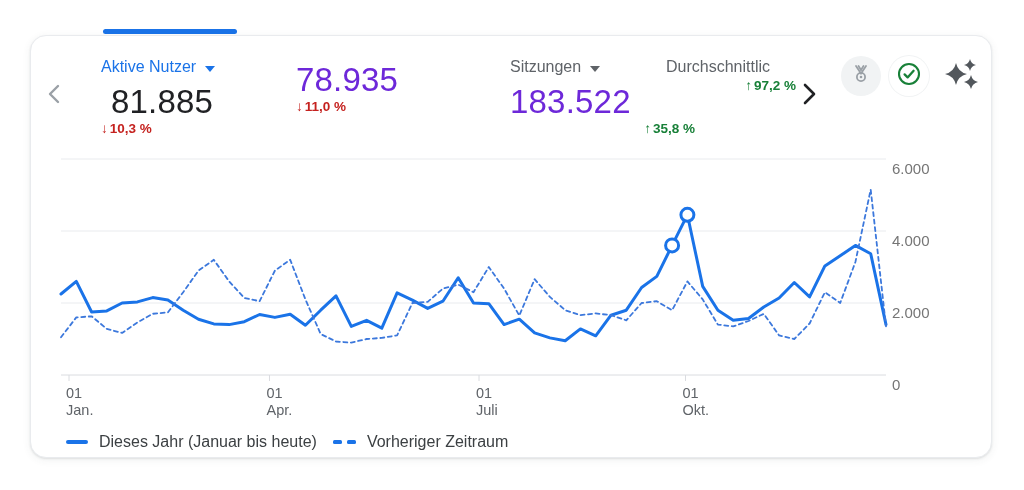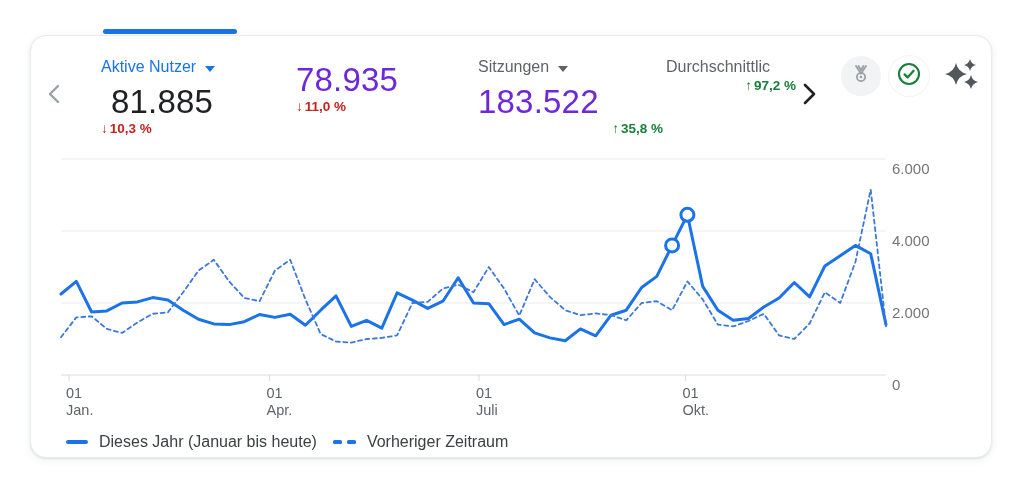--- a/index.html
+++ b/index.html
@@ -17,21 +17,21 @@
     position:absolute;left:30px;top:35px;width:962px;height:423px;
     background:#fff;border:1px solid #e9ebee;border-radius:16px;
     box-shadow:0 1px 2px rgba(60,64,67,.12),0 2px 8px rgba(60,64,67,.07);
     box-sizing:border-box;
   }
   .nav-chev{position:absolute;width:24px;height:28px;cursor:pointer;}
   .nav-chev svg{display:block;}
   .chev-left{left:12px;top:44px;}
   .chev-right{left:766px;top:44px;}
   .metric{position:absolute;top:20px;width:185px;cursor:pointer;}
-  .metric.m0{left:70px}.metric.m1{left:265px}.metric.m2{left:447px}.metric.m3{left:635px;width:130px}
+  .metric.m0{left:70px}.metric.m1{left:265px}.metric.m2{left:479px}.metric.m3{left:635px;width:130px}
   .m-label{
     font-size:16px;color:#5f6368;height:22px;line-height:22px;
     white-space:nowrap;display:flex;align-items:center;
   }
   .metric.clip .m-label{overflow:hidden;max-width:128px;}
   .metric.selected .m-label{color:#1a73e8;font-weight:normal;}
   .caret{
     display:inline-block;width:0;height:0;margin-left:9px;margin-top:3px;
     border-left:5px solid transparent;border-right:5px solid transparent;
     border-top:6px solid currentColor;flex:0 0 auto;

